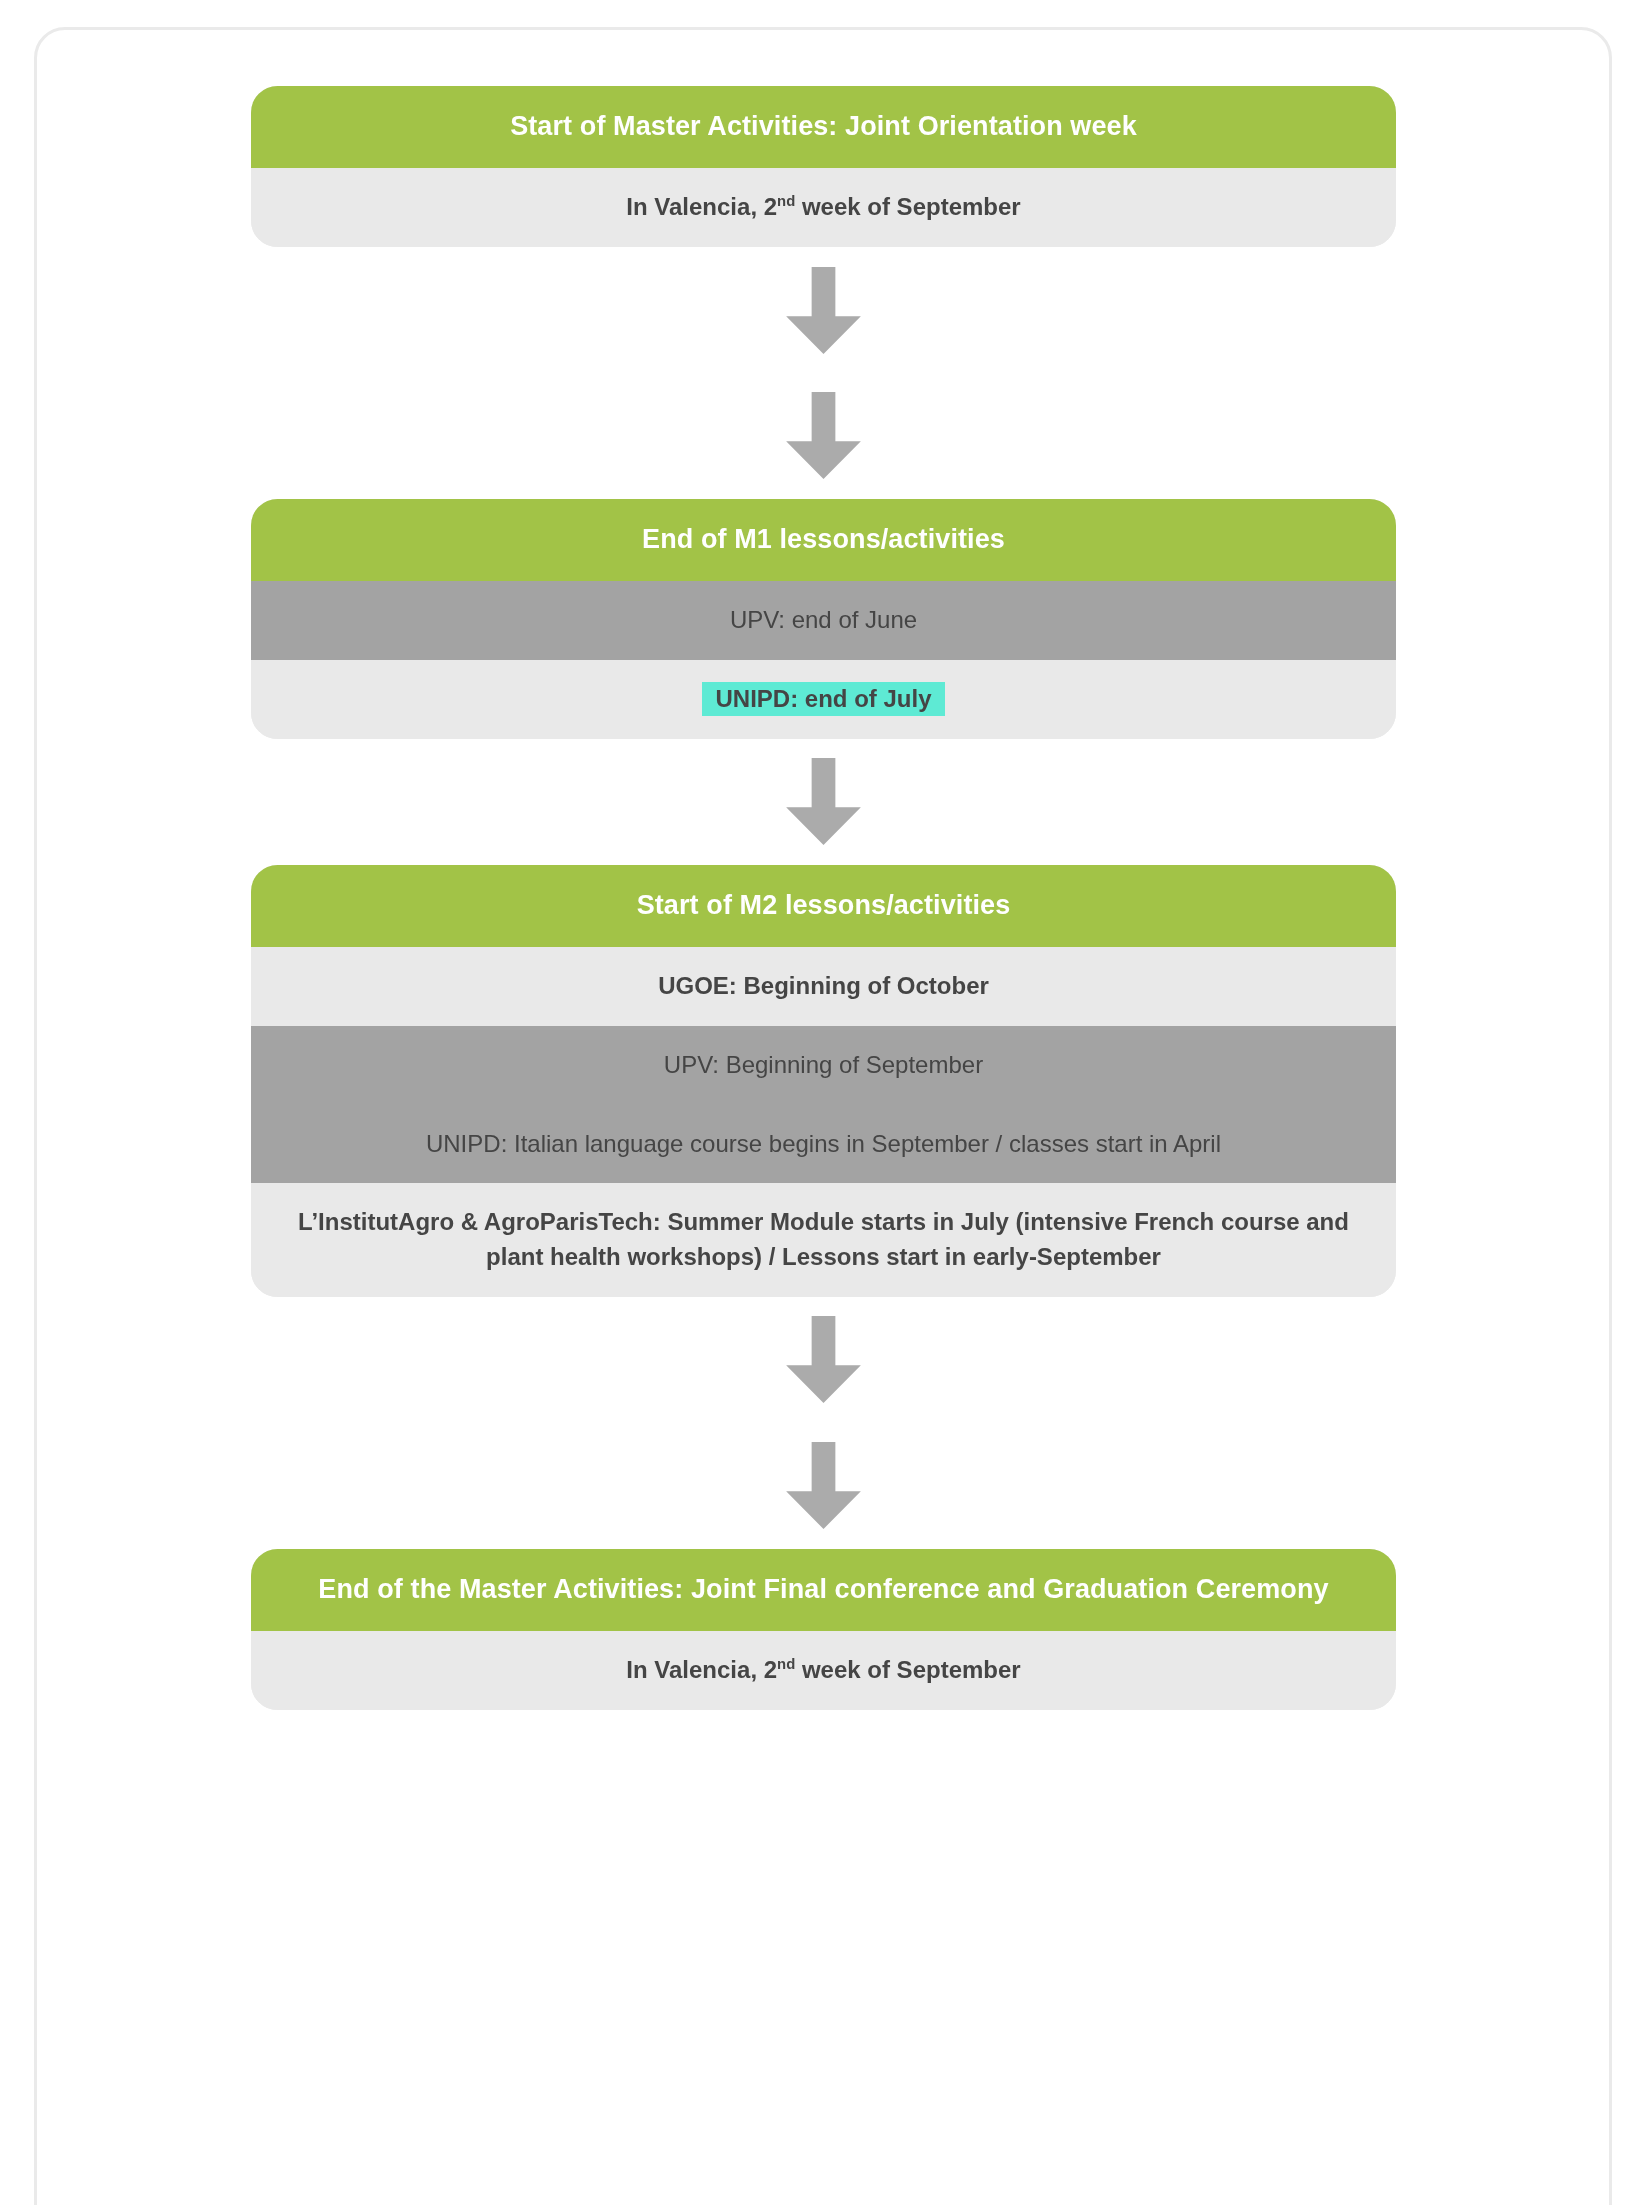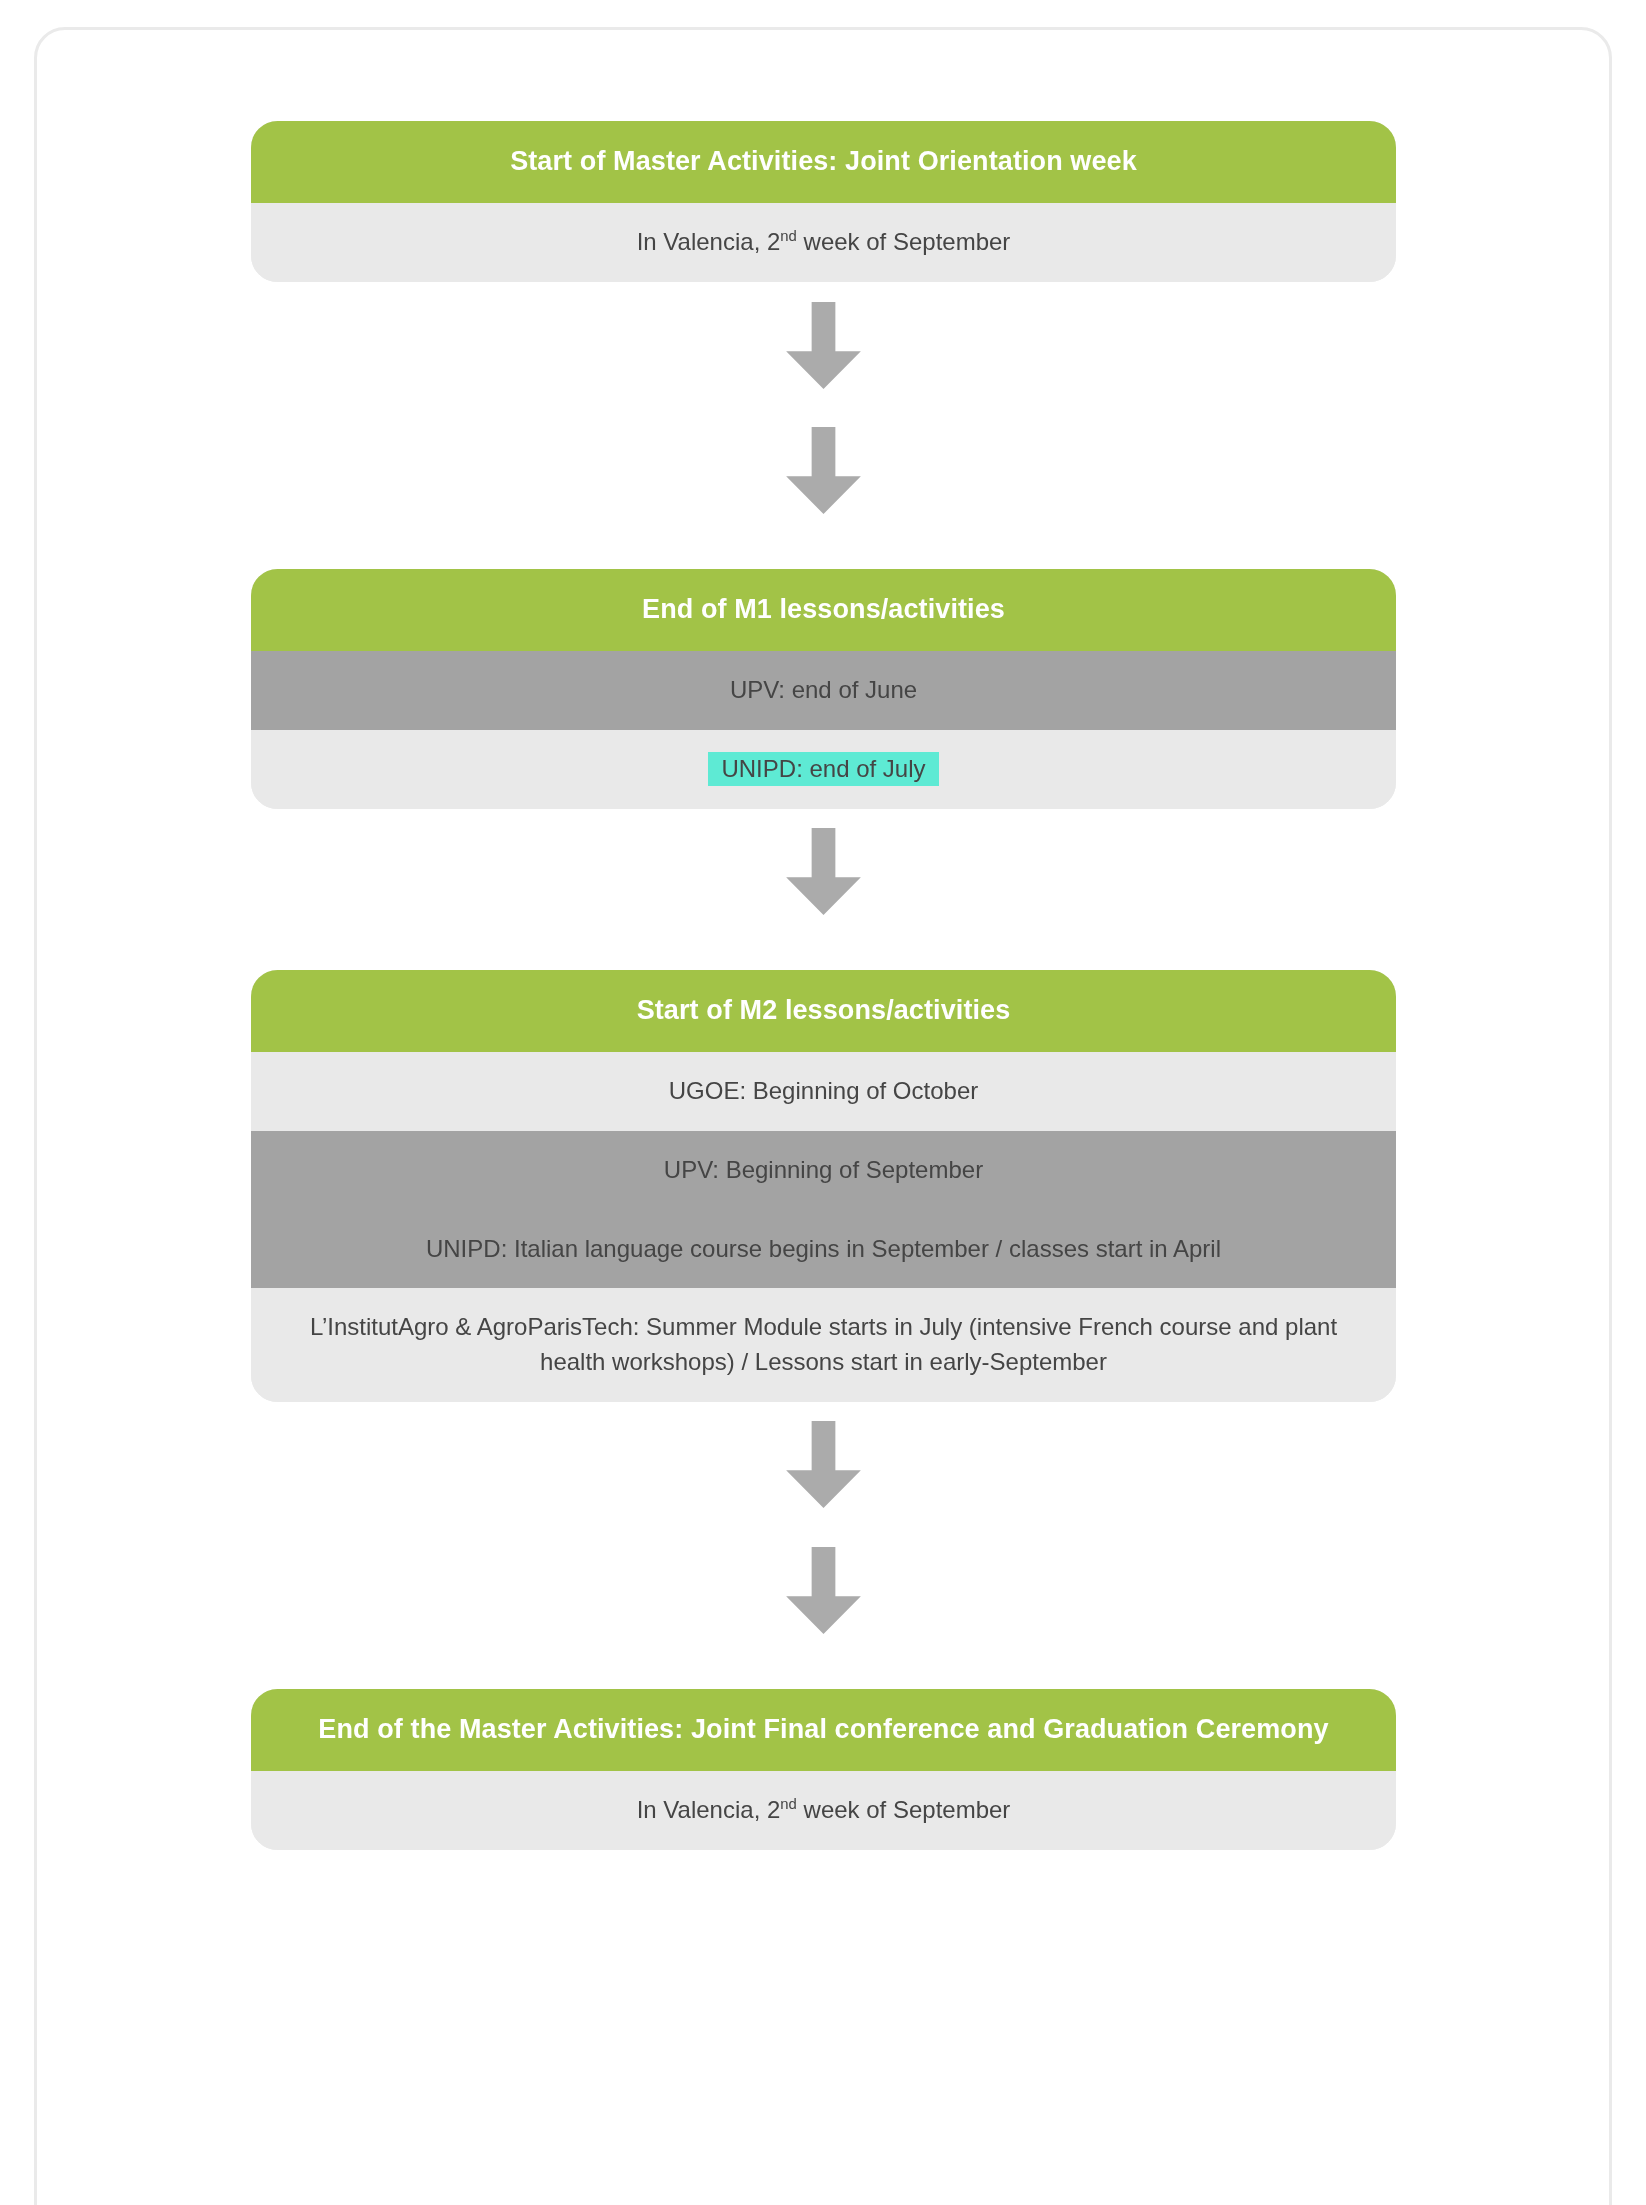--- a/index.html
+++ b/index.html
@@ -34,21 +34,20 @@
     flex-direction: column;
     align-items: center;
   }
 
   
   .card {
     width: 1145px;
     border-radius: 26.5px;
     overflow: hidden;
     background: #E9E9E9;
-    margin-top: 35px;
   }
 
   .card-header {
     background: #A2C347;
     color: #ffffff;
     text-align: center;
     font-size: 27px;
     font-weight: bold;
     letter-spacing: 0.1px;
     line-height: 1.18;
@@ -61,21 +60,21 @@
   }
 
   .row {
     text-align: center;
     font-size: 24px;
     color: #454545;
     line-height: 1.45;
     padding: 22px 42px;
     box-sizing: border-box;
   }
-  .row.grey  { background: #E9E9E9; }
+  .row.grey  { background: #E9E9E9; font-weight: bold; }
   .row.white { background: #a3a3a3; }
 
   .row .hl {
     background: #5eead4;
     padding: 2.6px 13.2px 4.4px 13.2px;
   }
 
   .row sup {
     font-size: 0.62em;
     vertical-align: super;

